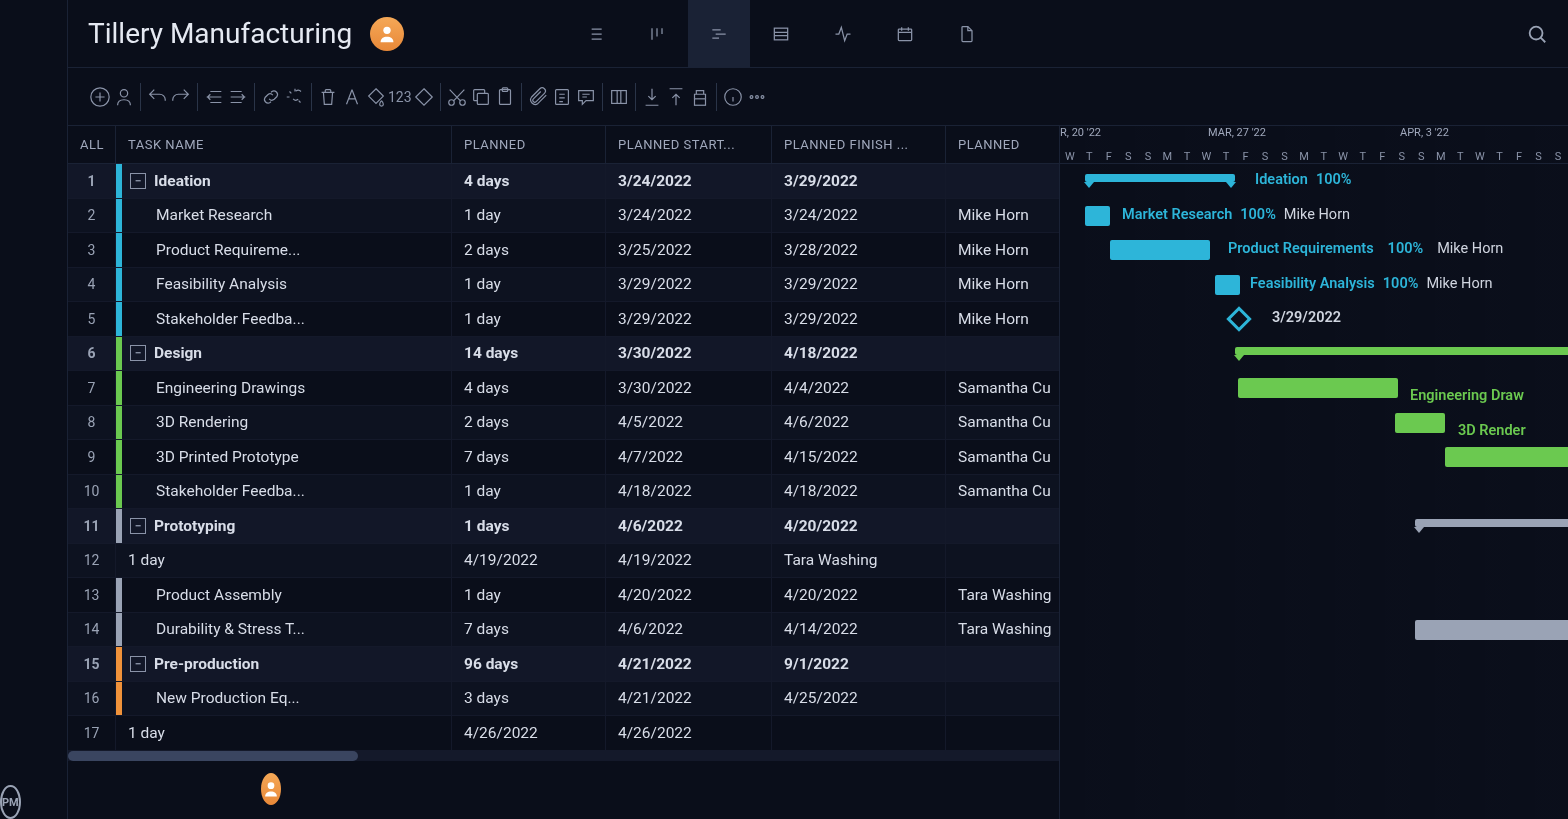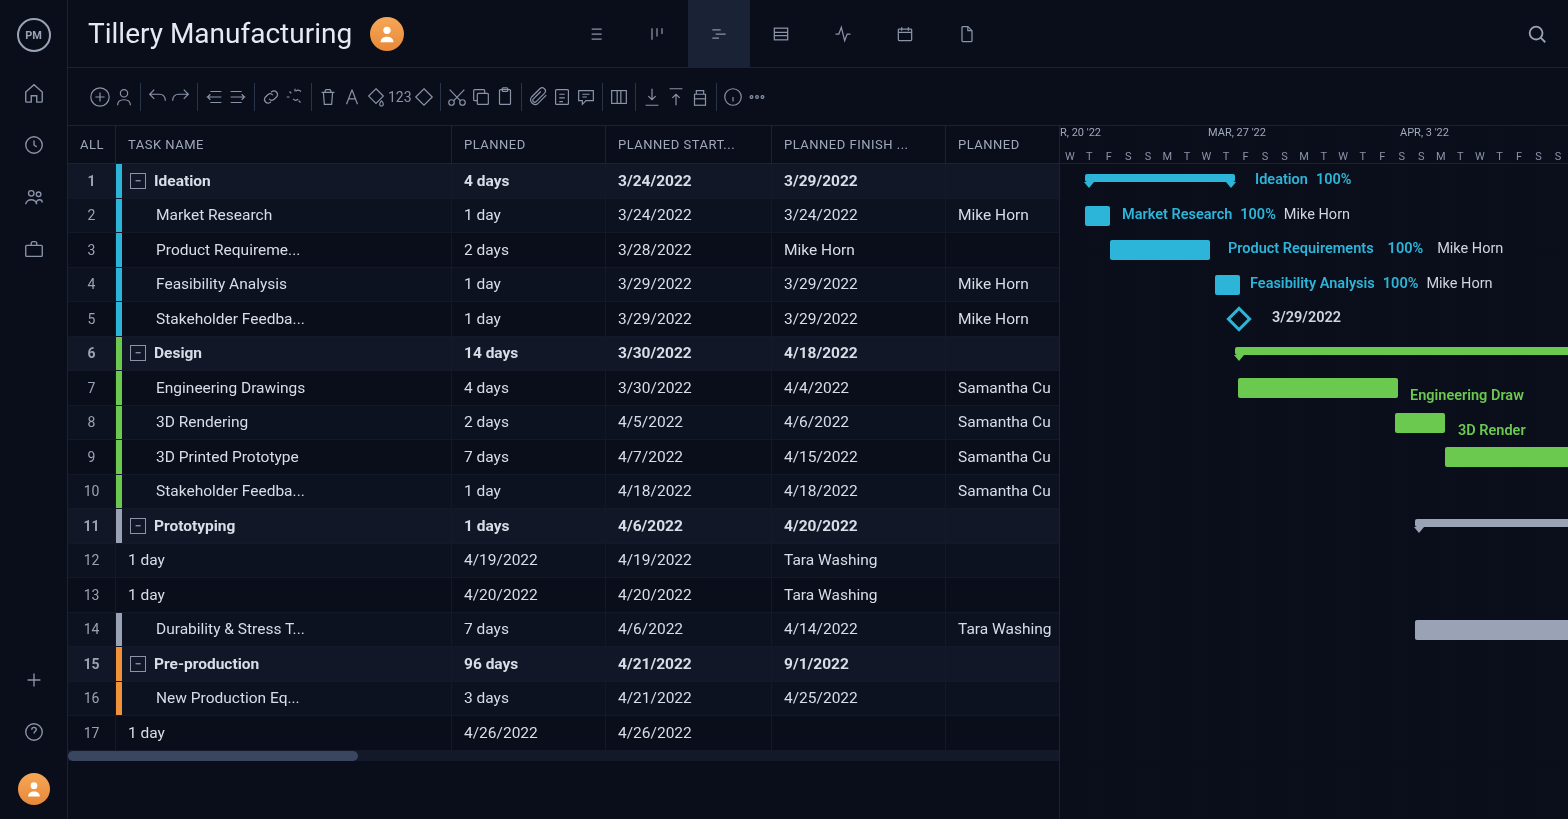--- a/index.html
+++ b/index.html
@@ -1,18 +1,18 @@
 <!DOCTYPE html>
 <html><head>
 <meta charset="utf-8">
 <style>
 * { margin:0; padding:0; box-sizing:border-box; }
 body { font-family:-apple-system,BlinkMacSystemFont,"Segoe UI",Roboto,sans-serif; background:#0a0e1a; color:#d0d5e0; width:1568px; height:819px; overflow:hidden; }
 .app { display:grid; grid-template-columns:68px 1fr; height:100%; }
-.sidenav { background:#0a0e1a; border-right:1px solid #1a2235; display:flex; flex-direction:column; align-items:center; padding-top:18px; gap:30px; }
+.sidenav { background:#0a0e1a; border-right:1px solid #1a2235; display:flex; flex-direction:row; align-items:flex-end; padding-top:18px; gap:30px; }
 .logo { width:34px; height:34px; border:2px solid #9aa3b5; border-radius:50%; display:flex; align-items:center; justify-content:center; font-size:11px; font-weight:700; color:#9aa3b5; }
 .side-icon { width:22px; height:22px; stroke:#8a93a8; fill:none; stroke-width:1.5; cursor:pointer; }
 .side-spacer { flex:1; }
 .side-avatar { width:32px; height:32px; border-radius:50%; background:linear-gradient(#f5a857,#e88838); display:flex; align-items:center; justify-content:center; margin-bottom:14px; }
 .side-avatar svg { width:20px; height:20px; }
 .main { display:flex; flex-direction:column; overflow:hidden; }
 .topbar { height:68px; display:flex; align-items:center; padding:0 20px; border-bottom:1px solid #1a2235; }
 .ptitle { font-size:28px; font-weight:400; color:#e5e9f2; margin-right:18px; }
 .ptitle-avatar { width:34px; height:34px; border-radius:50%; background:linear-gradient(#f5a857,#e88838); display:flex; align-items:center; justify-content:center; }
 .viewbar { display:flex; gap:0; margin-left:160px; }
@@ -343,20 +343,21 @@
     <div class="gcell">Mike Horn</div>
             </div>
             <div class="grow">
     <div class="gcell gnum">3</div>
     <div class="gcell taskcell">
       <div class="colorbar c-blue"></div>
       <div class="indent"></div>
       <span class="taskname">Product Requireme...</span>
     </div>
     <div class="gcell">2 days</div>
+    <div class="gcell">3/25/2022</div>
     <div class="gcell">3/28/2022</div>
     <div class="gcell">Mike Horn</div>
             </div>
             <div class="grow">
     <div class="gcell gnum">4</div>
     <div class="gcell taskcell">
       <div class="colorbar c-blue"></div>
       <div class="indent"></div>
       <span class="taskname">Feasibility Analysis</span>
     </div>
@@ -451,20 +452,25 @@
             </div>
             <div class="grow">
     <div class="gcell gnum">12</div>
     <div class="gcell">1 day</div>
     <div class="gcell">4/19/2022</div>
     <div class="gcell">4/19/2022</div>
     <div class="gcell">Tara Washing</div>
             </div>
             <div class="grow">
     <div class="gcell gnum">13</div>
+    <div class="gcell taskcell">
+      <div class="colorbar c-gray"></div>
+      <div class="indent"></div>
+      <span class="taskname">Product Assembly</span>
+    </div>
     <div class="gcell">1 day</div>
     <div class="gcell">4/20/2022</div>
     <div class="gcell">4/20/2022</div>
     <div class="gcell">Tara Washing</div>
             </div>
             <div class="grow">
     <div class="gcell gnum">14</div>
     <div class="gcell taskcell">
       <div class="colorbar c-gray"></div>
       <div class="indent"></div>

